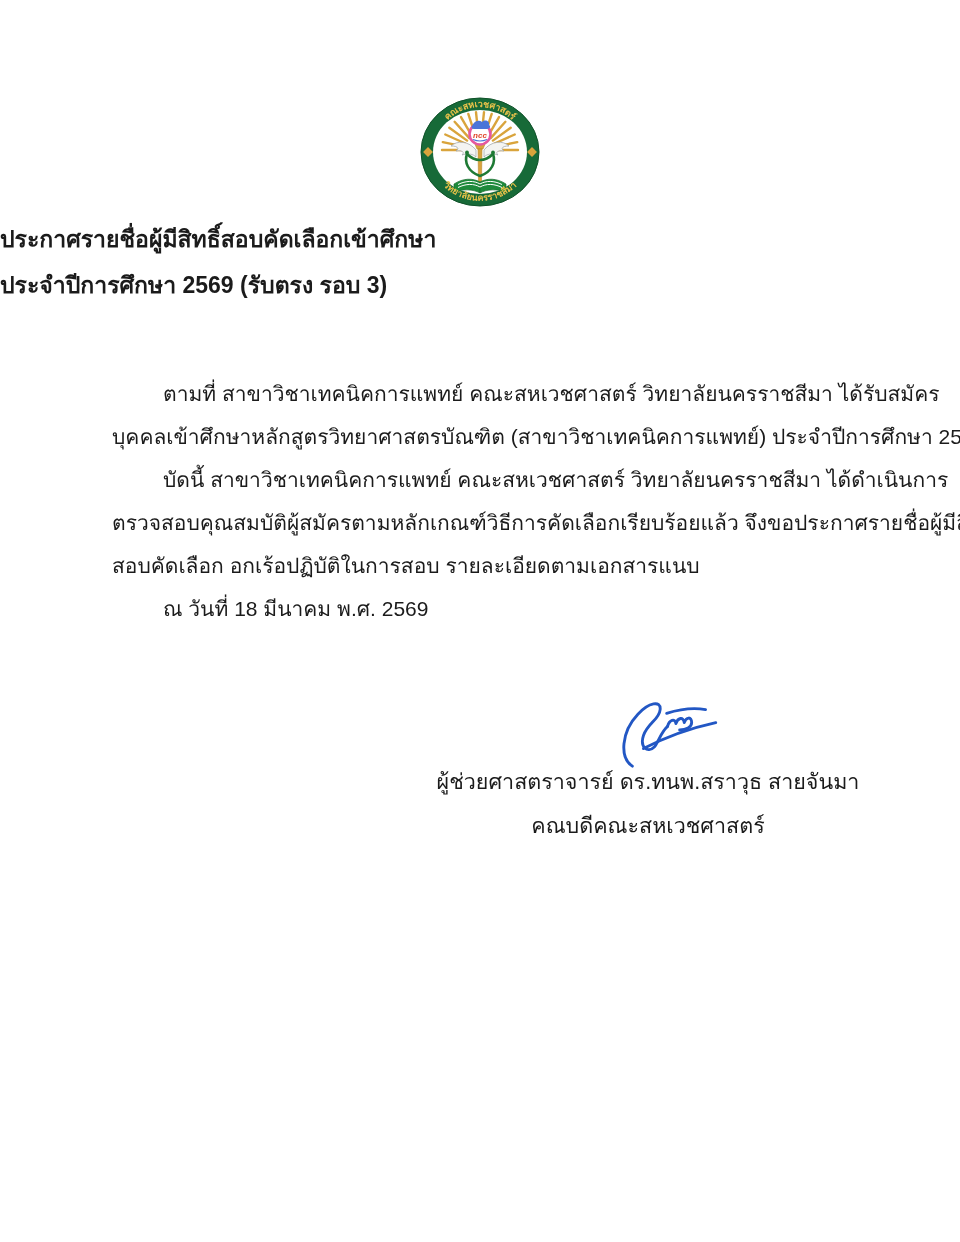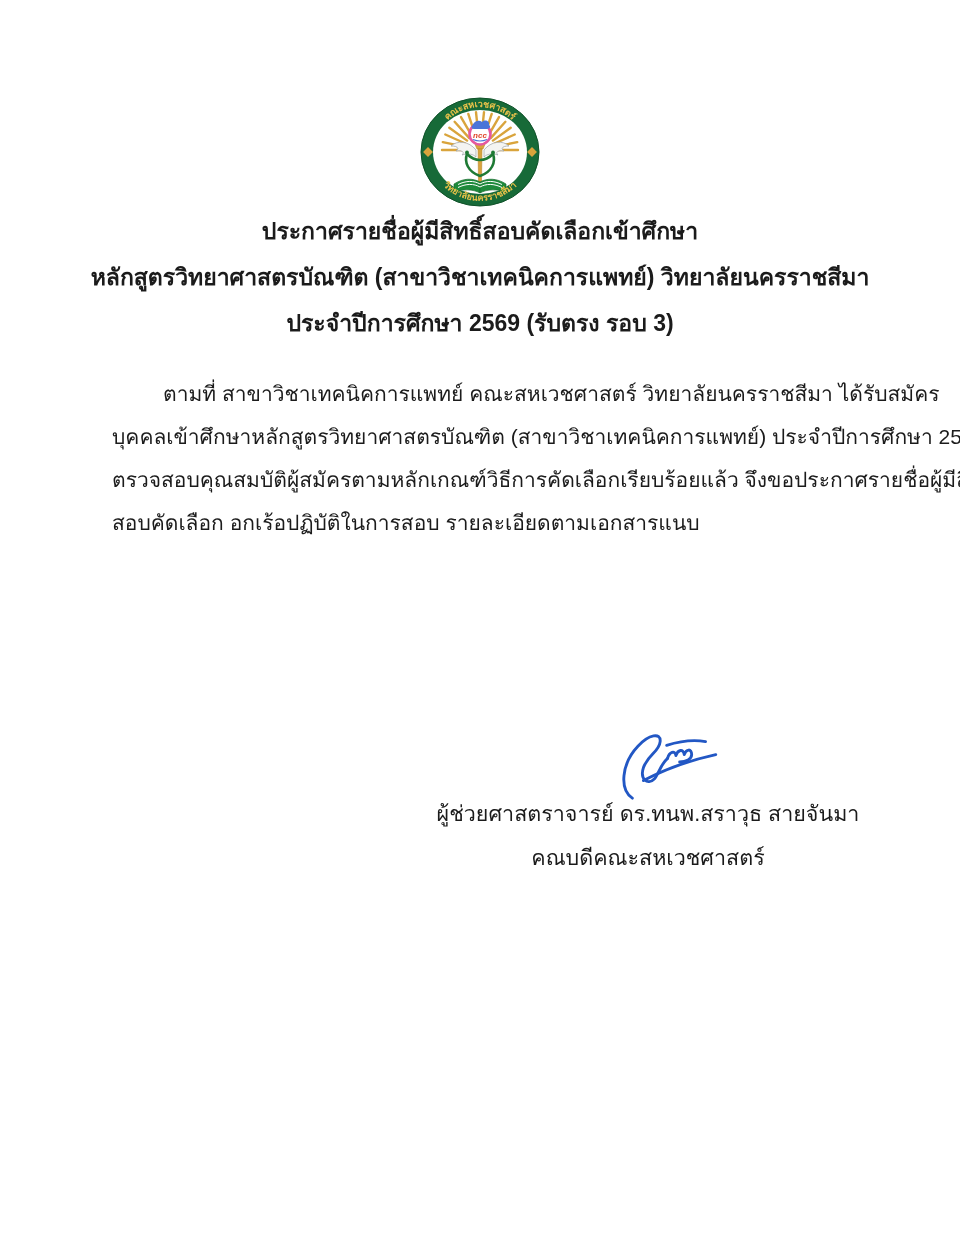--- a/index.html
+++ b/index.html
@@ -16,42 +16,42 @@
     position: absolute;
     top: 96px;
     left: 50%;
     transform: translateX(-50%);
     width: 122px;
     height: 112px;
   }
   .logo svg { display: block; width: 100%; height: 100%; }
   .title-block {
     position: absolute;
-    top: 208px;
+    top: 216px;
     left: 0;
     right: 0;
-    text-align: center;
+    text-align: left;
     font-size: 23px;
     font-weight: bold;
     line-height: 46px;
     white-space: nowrap;
   }
   .body-block {
     position: absolute;
     top: 372px;
     left: 112px;
     right: 100px;
     font-size: 21px;
     line-height: 43px;
     white-space: nowrap;
   }
   .body-line.indent { padding-left: 51px; }
   .sig-block {
     position: absolute;
-    top: 724px;
+    top: 692px;
     left: 398px;
     width: 500px;
     text-align: center;
   }
   .sig-ink {
     display: block;
     width: 130px;
     height: 76px;
     margin: 0 auto;
     transform: translateX(14px);
@@ -142,29 +142,30 @@
         <textPath href="#arcTop" startOffset="50%" text-anchor="middle">คณะสหเวชศาสตร์</textPath>
       </text>
       <text font-size="9" font-weight="bold" fill="#e9c24a">
         <textPath href="#arcBottom" startOffset="50%" text-anchor="middle">วิทยาลัยนครราชสีมา</textPath>
       </text>
     </svg>
   </div>
 
   <div class="title-block">
     <div>ประกาศรายชื่อผู้มีสิทธิ์สอบคัดเลือกเข้าศึกษา</div>
-    <div>หลักสูตรวิทยาศาสตรบัณฑิต (สาขาวิชาเทคนิคการแพทย์) วิทยาลัยนครราชสีมา</div>
     <div>ประจำปีการศึกษา 2569 (รับตรง รอบ 3)</div>
   </div>
 
   <div class="body-block">
     <div class="body-line indent">ตามที่ สาขาวิชาเทคนิคการแพทย์ คณะสหเวชศาสตร์ วิทยาลัยนครราชสีมา ได้รับสมัคร</div>
     <div class="body-line">บุคคลเข้าศึกษาหลักสูตรวิทยาศาสตรบัณฑิต (สาขาวิชาเทคนิคการแพทย์) ประจำปีการศึกษา 2569</div>
+    <div class="body-line indent">บัดนี้ สาขาวิชาเทคนิคการแพทย์ คณะสหเวชศาสตร์ วิทยาลัยนครราชสีมา ได้ดำเนินการ</div>
     <div class="body-line">ตรวจสอบคุณสมบัติผู้สมัครตามหลักเกณฑ์วิธีการคัดเลือกเรียบร้อยแล้ว จึงขอประกาศรายชื่อผู้มีสิทธิ์</div>
     <div class="body-line">สอบคัดเลือก อกเร้อปฏิบัติในการสอบ รายละเอียดตามเอกสารแนบ</div>
+    <div class="body-line indent">ณ วันที่ 18 มีนาคม พ.ศ. 2569</div>
   </div>
 
   <div class="sig-block">
     <svg class="sig-ink" viewBox="0 0 130 82" xmlns="http://www.w3.org/2000/svg">
       <g fill="none" stroke="#2257c4" stroke-width="3.1" stroke-linecap="round" stroke-linejoin="round">
         <path d="M33,80 C19,71 21,43 39,24 C51,11 64,9 63,19 C62,30 50,33 45,47 C41,59 49,67 57,59 C61,54 64,43 71,37"></path>
         <path d="M71,37 C73,30 79,28 80,34 C82,28 88,26 89,33 C91,27 97,26 97,33 C97,38 91,41 84,41"></path>
         <path d="M45,61 C70,48 100,38 123,33"></path>
         <path d="M70,23 C86,18 101,17 112,19"></path>
       </g>

